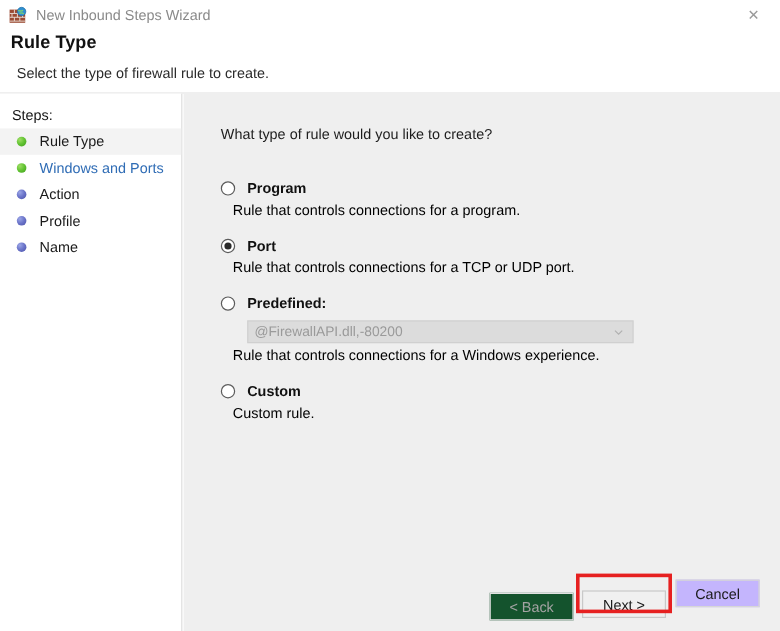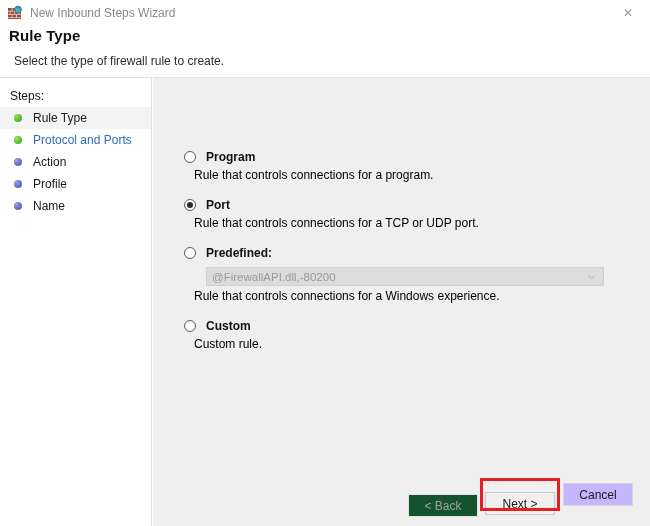--- a/index.html
+++ b/index.html
@@ -213,21 +213,21 @@
     margin-left: 10px;
     margin-top: 2px;
     font-size: 12px;
     color: #000000;
   }
 
   .combo {
     margin-left: 22px;
     margin-top: 5px;
     margin-bottom: 3px;
-    width: 398px;
+    width: 322px;
     height: 19px;
     background: #dcdcdc;
     border: 1px solid #d0d0d0;
     box-sizing: border-box;
     display: flex;
     align-items: center;
     position: relative;
   }
   .combo-value {
     font-size: 11.5px;
@@ -339,38 +339,39 @@
 
   <div class="sidebar">
     <div class="steps-label">Steps:</div>
     <div class="steps-list">
       <div class="step-item current">
         <span class="bullet green"></span>
         <span class="step-label">Rule Type</span>
       </div>
       <div class="step-item">
         <span class="bullet green"></span>
-        <span class="step-label link">Protocol and Ports</span>
+        <span class="step-label link">Windows and Ports</span>
       </div>
       <div class="step-item">
         <span class="bullet blue"></span>
         <span class="step-label">Action</span>
       </div>
       <div class="step-item">
         <span class="bullet blue"></span>
         <span class="step-label">Profile</span>
       </div>
       <div class="step-item">
         <span class="bullet blue"></span>
         <span class="step-label">Name</span>
       </div>
     </div>
   </div>
 
   <div class="content">
+    <div class="question">What type of rule would you like to create?</div>
 
     <div class="options">
 
       <div class="option">
         <div class="opt-row">
           <span class="radio"></span>
           <span class="opt-title">Program</span>
         </div>
         <div class="opt-desc">Rule that controls connections for a program.</div>
       </div>

